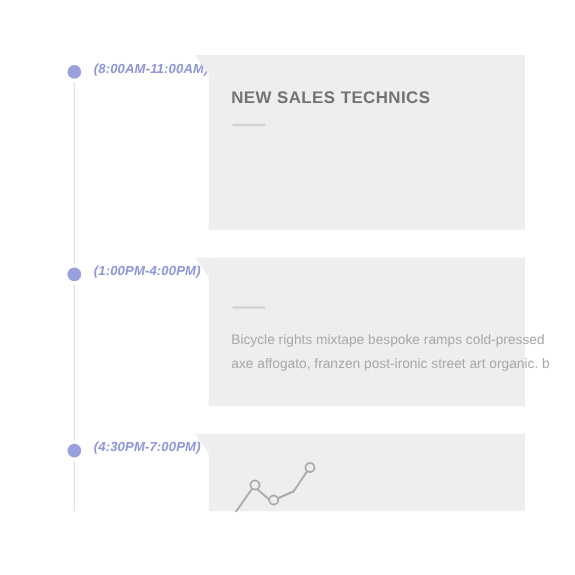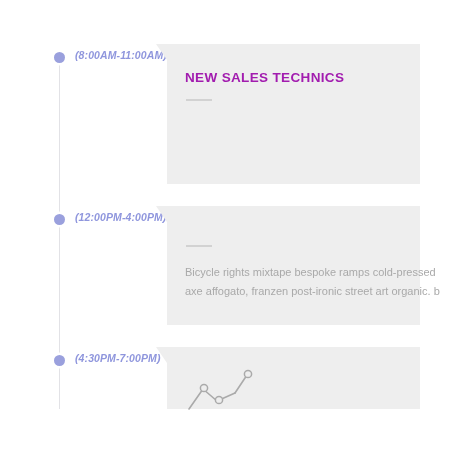--- a/index.html
+++ b/index.html
@@ -92,21 +92,21 @@
     width: 0;
     height: 0;
     border-style: solid;
     border-width: 0 11px 16px 0;
     border-color: transparent #eeeeee transparent transparent;
   }
 
   .card-title {
     font-size: 13.5px;
     font-weight: 700;
-    color: #a21caf;
+    color: #737373;
     letter-spacing: 0.35px;
     text-transform: uppercase;
     white-space: nowrap;
     line-height: 1.2;
   }
 
   .card-divider {
     width: 26px;
     height: 2px;
     background: #d2d2d2;
@@ -144,21 +144,21 @@
 
     <div class="entry-card card-1">
       <div class="card-pointer"></div>
       <div class="card-title">New Sales Technics</div>
       <div class="card-divider"></div>
     </div>
   </div>
 
   <div class="timeline-entry entry-2">
     <div class="entry-dot"></div>
-    <div class="entry-time">(12:00PM-4:00PM)</div>
+    <div class="entry-time">(1:00PM-4:00PM)</div>
 
     <div class="entry-card card-2">
       <div class="card-pointer"></div>
       <div class="card-divider"></div>
       <div class="card-body">Bicycle rights mixtape bespoke ramps cold-pressed
 axe affogato, franzen post-ironic street art organic. b</div>
     </div>
   </div>
 
   <div class="timeline-entry entry-3">

